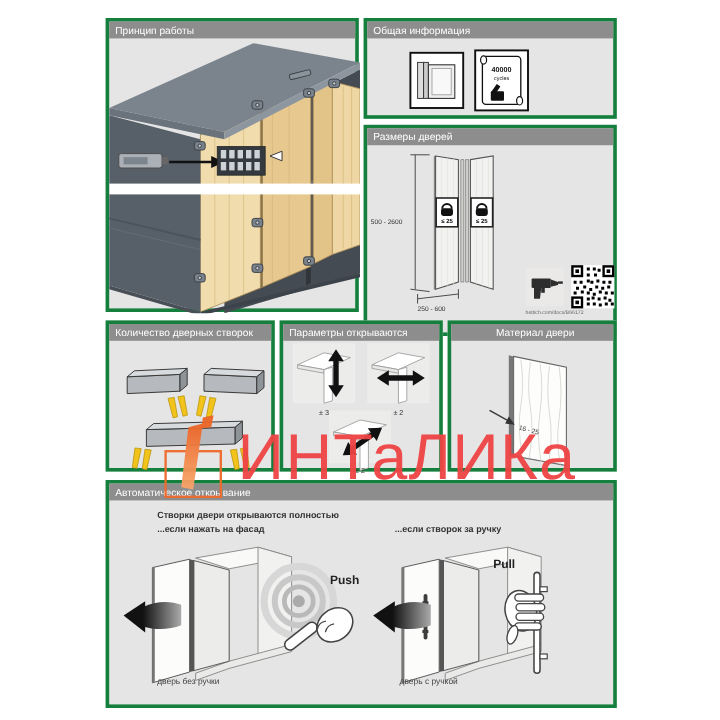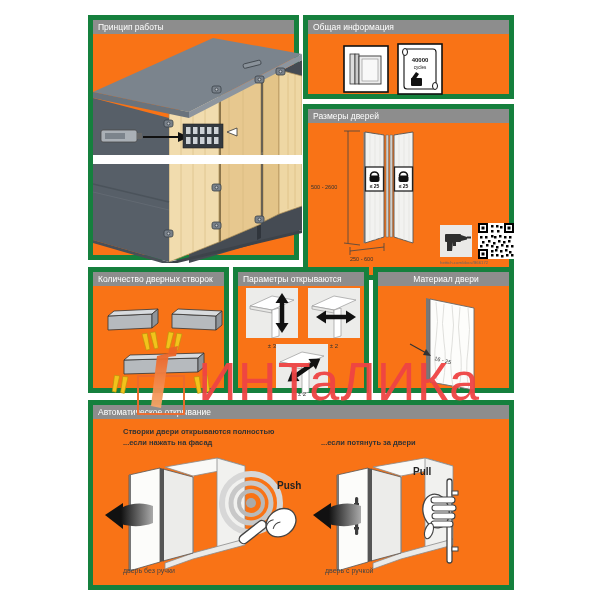--- a/index.html
+++ b/index.html
@@ -1,23 +1,23 @@
 <!DOCTYPE html>
 <html><head>
 <meta charset="utf-8">
 <style>
   html,body{margin:0;padding:0;background:#fff;}
   .page{position:relative;width:600px;height:600px;background:#fff;
         font-family:"Liberation Sans",sans-serif;overflow:hidden;}
-  .panel{position:absolute;background:#f97316;border:5px solid #15803d;box-sizing:border-box;}
+  .panel{position:absolute;background:#e5e5e5;border:3px solid #15803d;box-sizing:border-box;}
   .panel-h{height:14px;background:#8d8d8d;color:#fff;font-size:8.5px;line-height:14px;
            padding-left:5px;white-space:nowrap;overflow:hidden;}
   .panel-b{position:relative;width:100%;height:calc(100% - 14px);}
   .abs{position:absolute;}
-  .t{position:absolute;white-space:nowrap;color:#3c3c3c;}
+  .t{position:absolute;white-space:nowrap;color:#3c3c3c;margin-left:10px;}
   .cap{font-size:7px;color:#444;}
   .head{font-size:7.5px;font-weight:bold;color:#333;}
   .wm{position:absolute;left:132px;top:344px;display:flex;align-items:center;z-index:30;opacity:.95;}
   .wm-text{font-size:54px;color:#ef4444;letter-spacing:1px;line-height:1;margin-left:8px;}
   svg text{font-family:"Liberation Sans",sans-serif;}
 </style>
 </head>
 <body>
 
 <div class="page">
@@ -302,21 +302,21 @@
         <text x="56" y="74" font-size="5.5" fill="#333" transform="rotate(14 56 74)">16 - 25</text>
       </svg>
     </div>
   </div>
 
   <div class="panel" style="left:88px;top:400px;width:426px;height:190px;">
     <div class="panel-h">Автоматическое открывание</div>
     <div class="panel-b">
       <div class="t head" style="left:30px;top:8px;">Створки двери открываются полностью</div>
       <div class="t head" style="left:30px;top:19px;">...если нажать на фасад</div>
-      <div class="t head" style="left:228px;top:19px;">...если потянуть за двери</div>
+      <div class="t head" style="left:228px;top:19px;">...если створок за ручку</div>
 
       <svg class="abs" style="left:10px;top:34px;" width="150" height="124" viewBox="0 0 150 124">
         <defs>
           <linearGradient id="arrG" x1="0" y1="0" x2="1" y2="0">
             <stop offset="0" stop-color="#111"></stop>
               <stop offset="1" stop-color="#aaa"></stop>
           </linearGradient>
         </defs>
         <polygon points="62,14 114,5 142,13 90,23" fill="#f9f9f7" stroke="#8a8a8a" stroke-width="0.8"></polygon>
         <polygon points="114,5 142,13 142,86 114,96" fill="#f1f1ef" stroke="#8a8a8a" stroke-width="0.8"></polygon>

